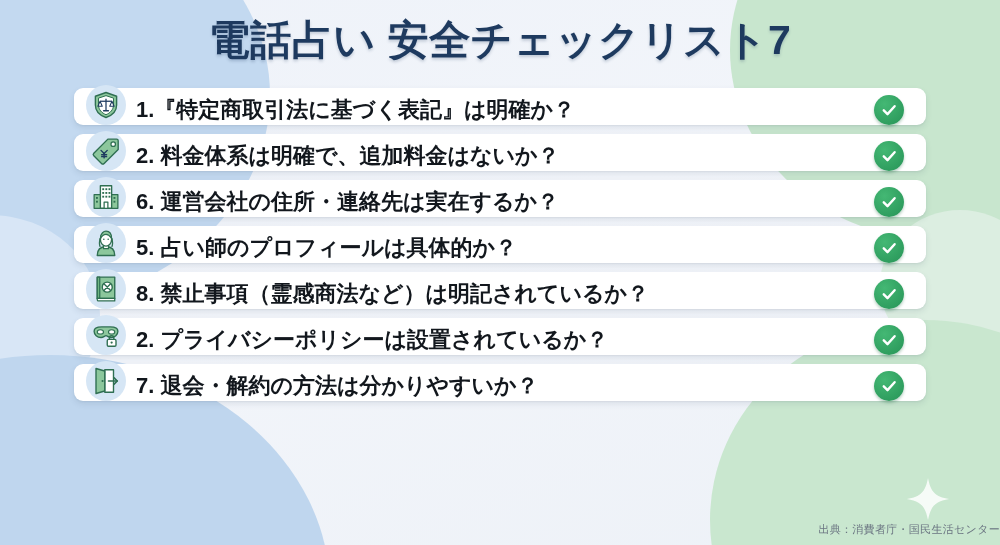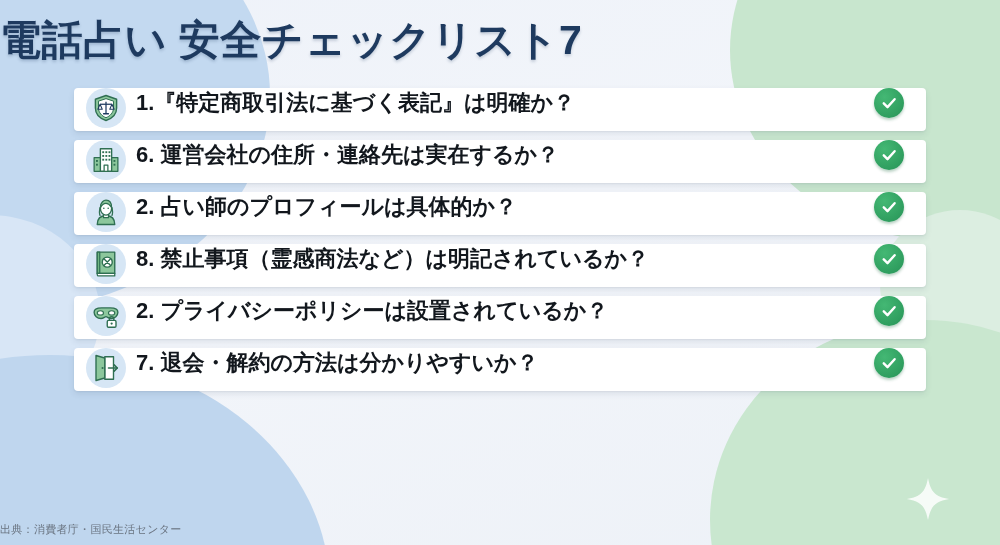--- a/index.html
+++ b/index.html
@@ -70,20 +70,21 @@
     height: 44px;
     opacity: .85;
   }
 
   
   .title-wrap {
     position: absolute;
     top: 16px;
     left: 0;
     width: 1000px;
+    text-align: center;
     z-index: 5;
   }
   .title {
     display: inline-block;
     margin: 0;
     font-size: 41px;
     line-height: 1.2;
     font-weight: bold;
     color: #1e3a5f;
     letter-spacing: .5px;
@@ -94,25 +95,25 @@
   .list {
     position: absolute;
     top: 88px;
     left: 74px;
     width: 852px;
     z-index: 4;
   }
   .row {
     position: relative;
     display: flex;
-    align-items: flex-start;
-    height: 43px;
+    align-items: flex-end;
+    height: 37px;
     margin-bottom: 9px;
     background: #ffffff;
-    border-radius: 4px;
+    border-radius: 9px;
     box-shadow: 0 3px 6px rgba(40,60,90,.10), 0 1px 2px rgba(40,60,90,.06);
   }
   .row:last-child { margin-bottom: 16px; }
 
   .row-icon {
     flex: 0 0 auto;
     width: 40px;
     height: 40px;
     margin-left: 12px;
     margin-right: 10px;
@@ -146,21 +147,21 @@
     align-items: center;
     justify-content: center;
   }
 
   
   .footer {
     position: absolute;
     left: 0;
     bottom: 8px;
     width: 1000px;
-    text-align: left;
+    text-align: right;
     font-size: 11px;
     color: #6a7481;
     letter-spacing: .3px;
     z-index: 5;
   }
 </style>
 </head>
 <body>
 
 <div class="poster">
@@ -196,20 +197,41 @@
         </svg>
       </span>
       <span class="row-text">1.『特定商取引法に基づく表記』は明確か？</span>
       <span class="row-check">
         <svg width="18" height="18" viewBox="0 0 24 24">
           <path d="M5 12.5 L10 17.5 L19.5 7" fill="none" stroke="#ffffff" stroke-width="3.2" stroke-linecap="round" stroke-linejoin="round"></path>
         </svg>
       </span>
     </div>
 
+    <div class="row">
+      <span class="row-icon">
+        <svg width="30" height="30" viewBox="0 0 48 48">
+          <path d="M27 5 H41 A2.5 2.5 0 0 1 43.5 7.5 V21.5 L21 44 A3 3 0 0 1 16.8 44 L4.5 31.7 A3 3 0 0 1 4.5 27.5 Z" fill="#8cc79c" stroke="#2f6f52" stroke-width="2.2" stroke-linejoin="round"></path>
+          <circle cx="35.5" cy="13" r="3.6" fill="#ffffff" stroke="#2f6f52" stroke-width="2"></circle>
+          <g stroke="#1e3a5f" stroke-width="2.2" stroke-linecap="round">
+            <line x1="16" y1="23" x2="21" y2="28"></line>
+            <line x1="26" y1="23" x2="21" y2="28"></line>
+            <line x1="21" y1="28" x2="21" y2="35"></line>
+            <line x1="17" y1="30" x2="25" y2="30"></line>
+            <line x1="17" y1="33" x2="25" y2="33"></line>
+          </g>
+        </svg>
+      </span>
+      <span class="row-text">2. 料金体系は明確で、追加料金はないか？</span>
+      <span class="row-check">
+        <svg width="18" height="18" viewBox="0 0 24 24">
+          <path d="M5 12.5 L10 17.5 L19.5 7" fill="none" stroke="#ffffff" stroke-width="3.2" stroke-linecap="round" stroke-linejoin="round"></path>
+        </svg>
+      </span>
+    </div>
 
     <div class="row">
       <span class="row-icon">
         <svg width="30" height="30" viewBox="0 0 48 48">
           <rect x="5" y="20" width="11" height="22" fill="#8cc79c" stroke="#2f6f52" stroke-width="2" stroke-linejoin="round"></rect>
           <rect x="32" y="20" width="11" height="22" fill="#8cc79c" stroke="#2f6f52" stroke-width="2" stroke-linejoin="round"></rect>
           <rect x="15" y="6" width="18" height="36" fill="#ffffff" stroke="#2f6f52" stroke-width="2.2" stroke-linejoin="round"></rect>
           <g fill="#2f6f52">
             <rect x="18" y="10" width="3" height="3"></rect>
               <rect x="23" y="10" width="3" height="3"></rect>
@@ -242,21 +264,21 @@
           <path d="M10 44 C10 34 16 30 24 30 C32 30 38 34 38 44 Z" fill="#8cc79c" stroke="#2f6f52" stroke-width="2.2" stroke-linejoin="round"></path>
           <path d="M20 26 H28 V33 H20 Z" fill="#ffffff" stroke="#2f6f52" stroke-width="2" stroke-linejoin="round"></path>
           <ellipse cx="24" cy="18" rx="9" ry="11" fill="#ffffff" stroke="#2f6f52" stroke-width="2.2"></ellipse>
           <path d="M15 17 C15 8 21 5 24 5 C29 5 33 9 33 17 C31 14 29 10 24 10 C20 10 17 13 15 17 Z" fill="#8cc79c" stroke="#2f6f52" stroke-width="2" stroke-linejoin="round"></path>
           <path d="M15 16 C12.5 22 13 27 14.5 30 C13 24 14 19 15 16 Z" fill="#8cc79c" stroke="#2f6f52" stroke-width="1.6"></path>
           <path d="M33 16 C35.5 22 35 27 33.5 30 C35 24 34 19 33 16 Z" fill="#8cc79c" stroke="#2f6f52" stroke-width="1.6"></path>
           <circle cx="20.5" cy="18" r="1.3" fill="#2f6f52"></circle>
           <circle cx="27.5" cy="18" r="1.3" fill="#2f6f52"></circle>
         </svg>
       </span>
-      <span class="row-text">2. 占い師のプロフィールは具体的か？</span>
+      <span class="row-text">5. 占い師のプロフィールは具体的か？</span>
       <span class="row-check">
         <svg width="18" height="18" viewBox="0 0 24 24">
           <path d="M5 12.5 L10 17.5 L19.5 7" fill="none" stroke="#ffffff" stroke-width="3.2" stroke-linecap="round" stroke-linejoin="round"></path>
         </svg>
       </span>
     </div>
 
     <div class="row">
       <span class="row-icon">
         <svg width="30" height="30" viewBox="0 0 48 48">

